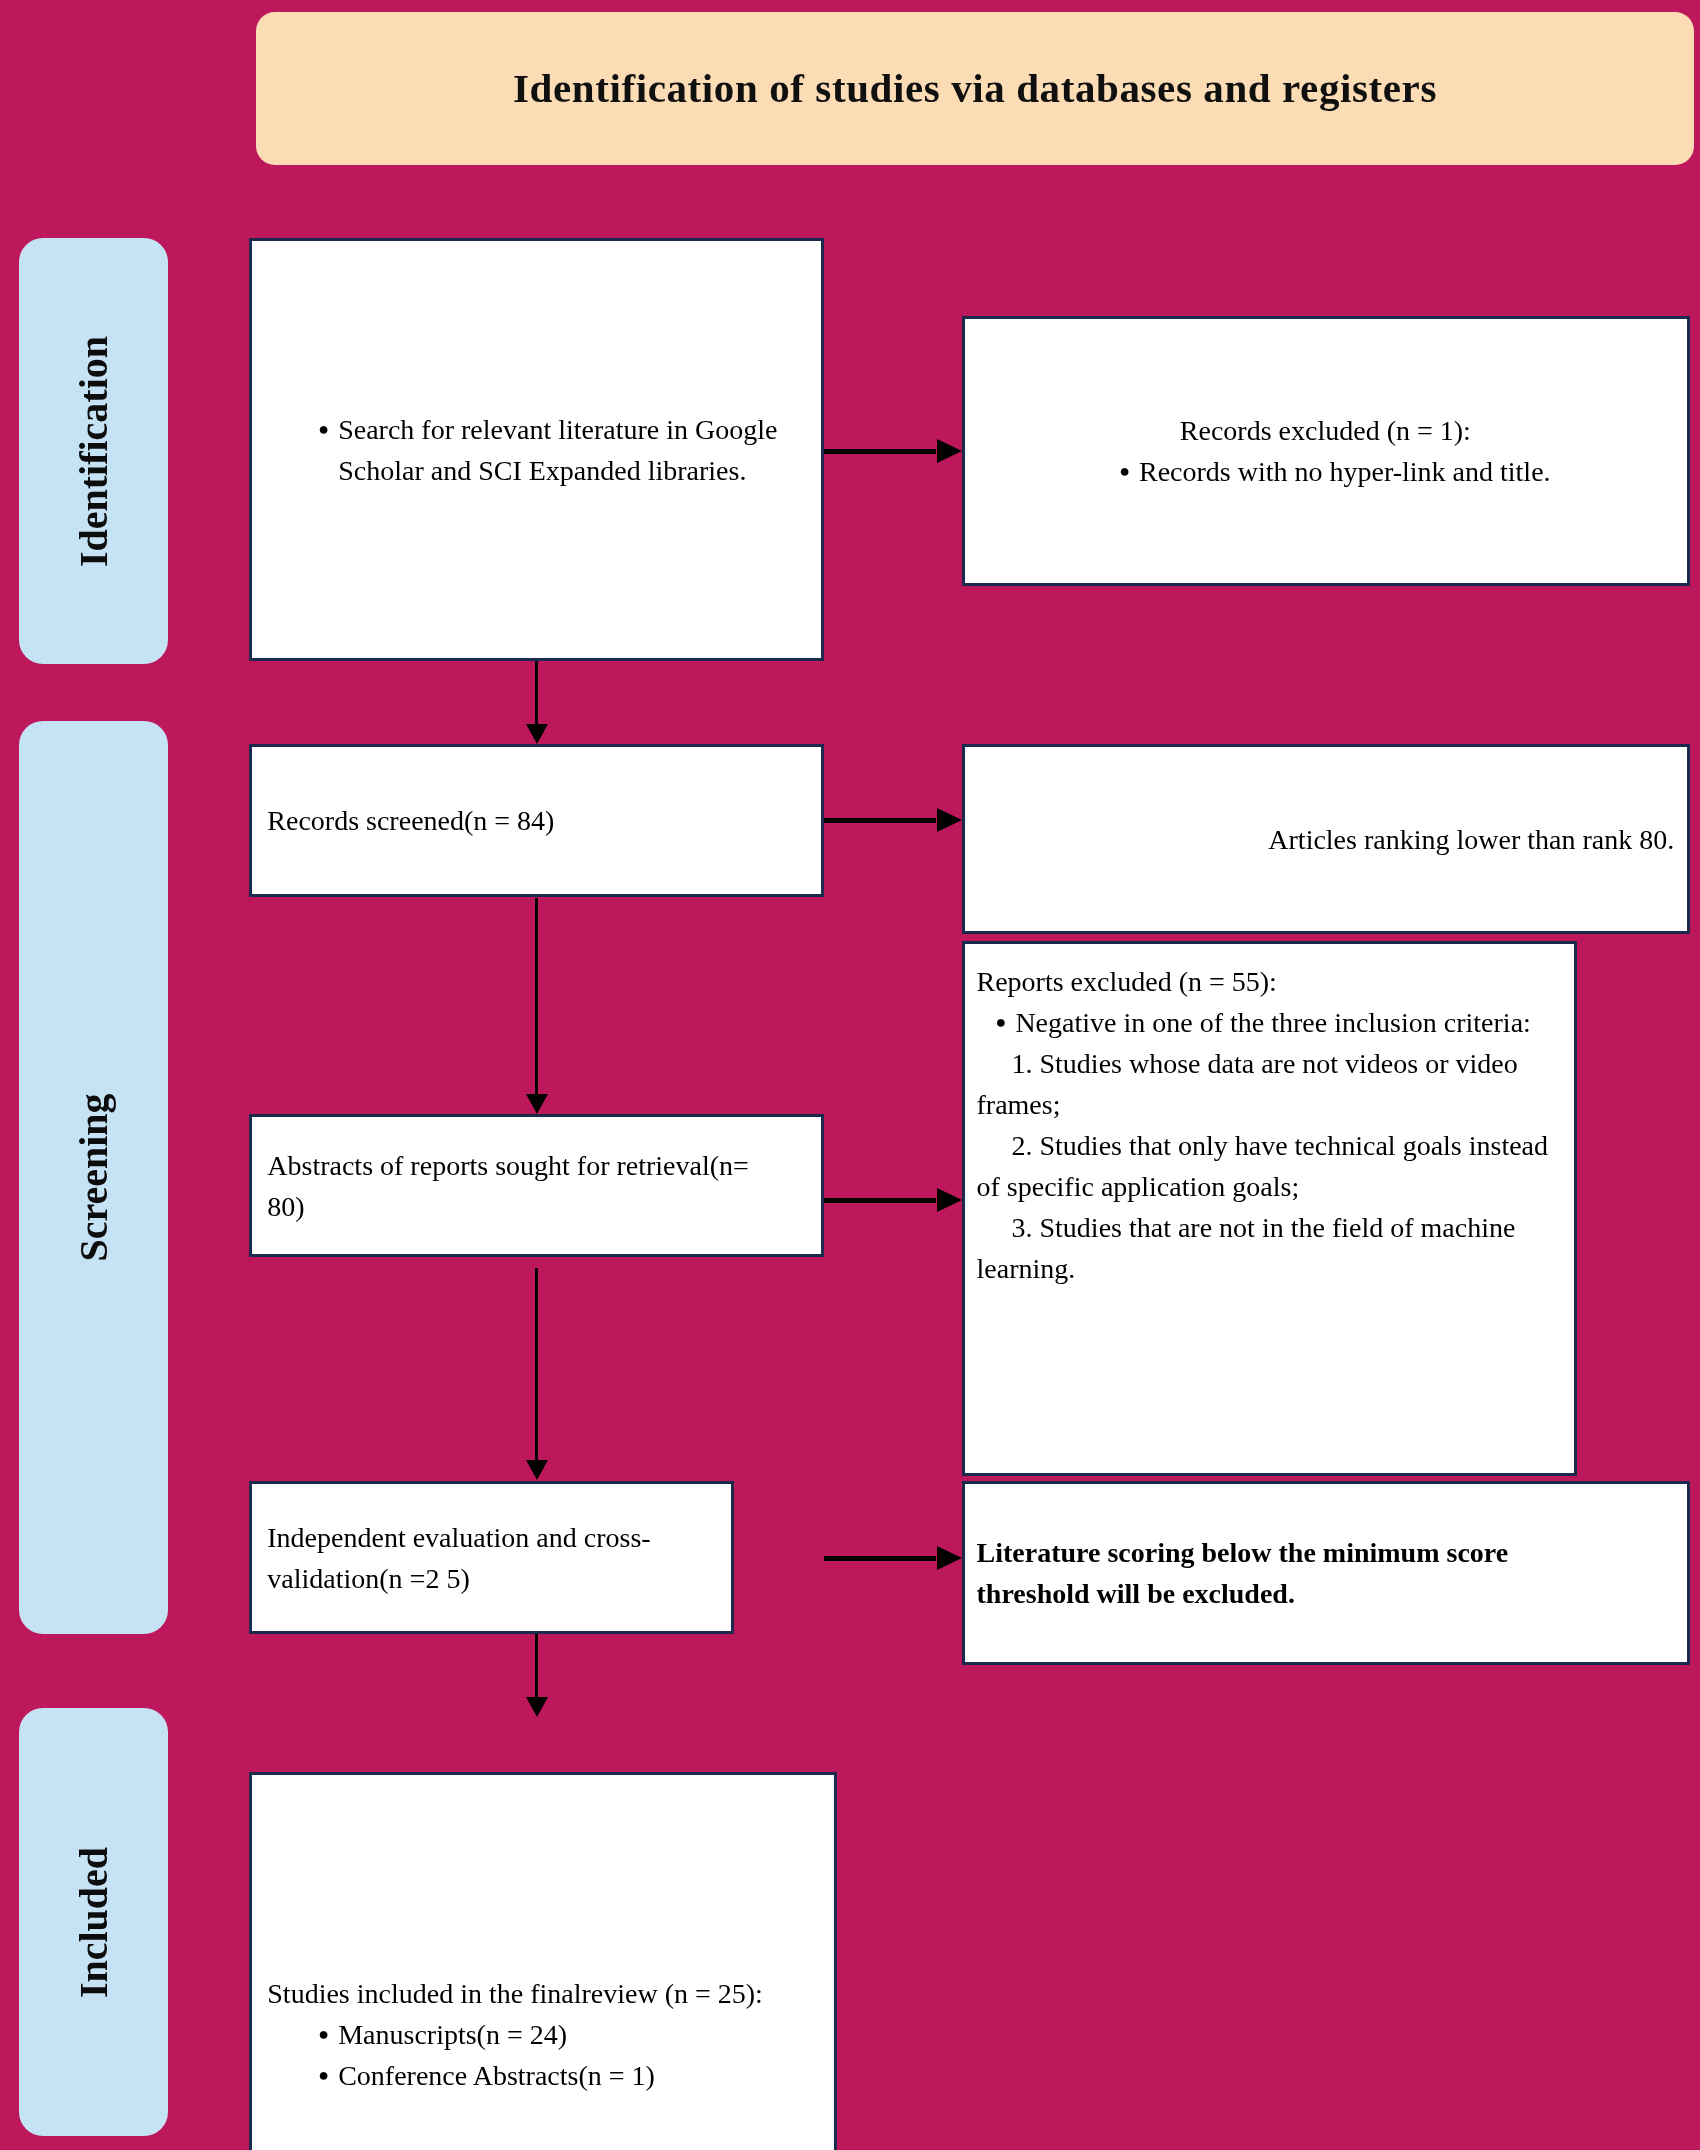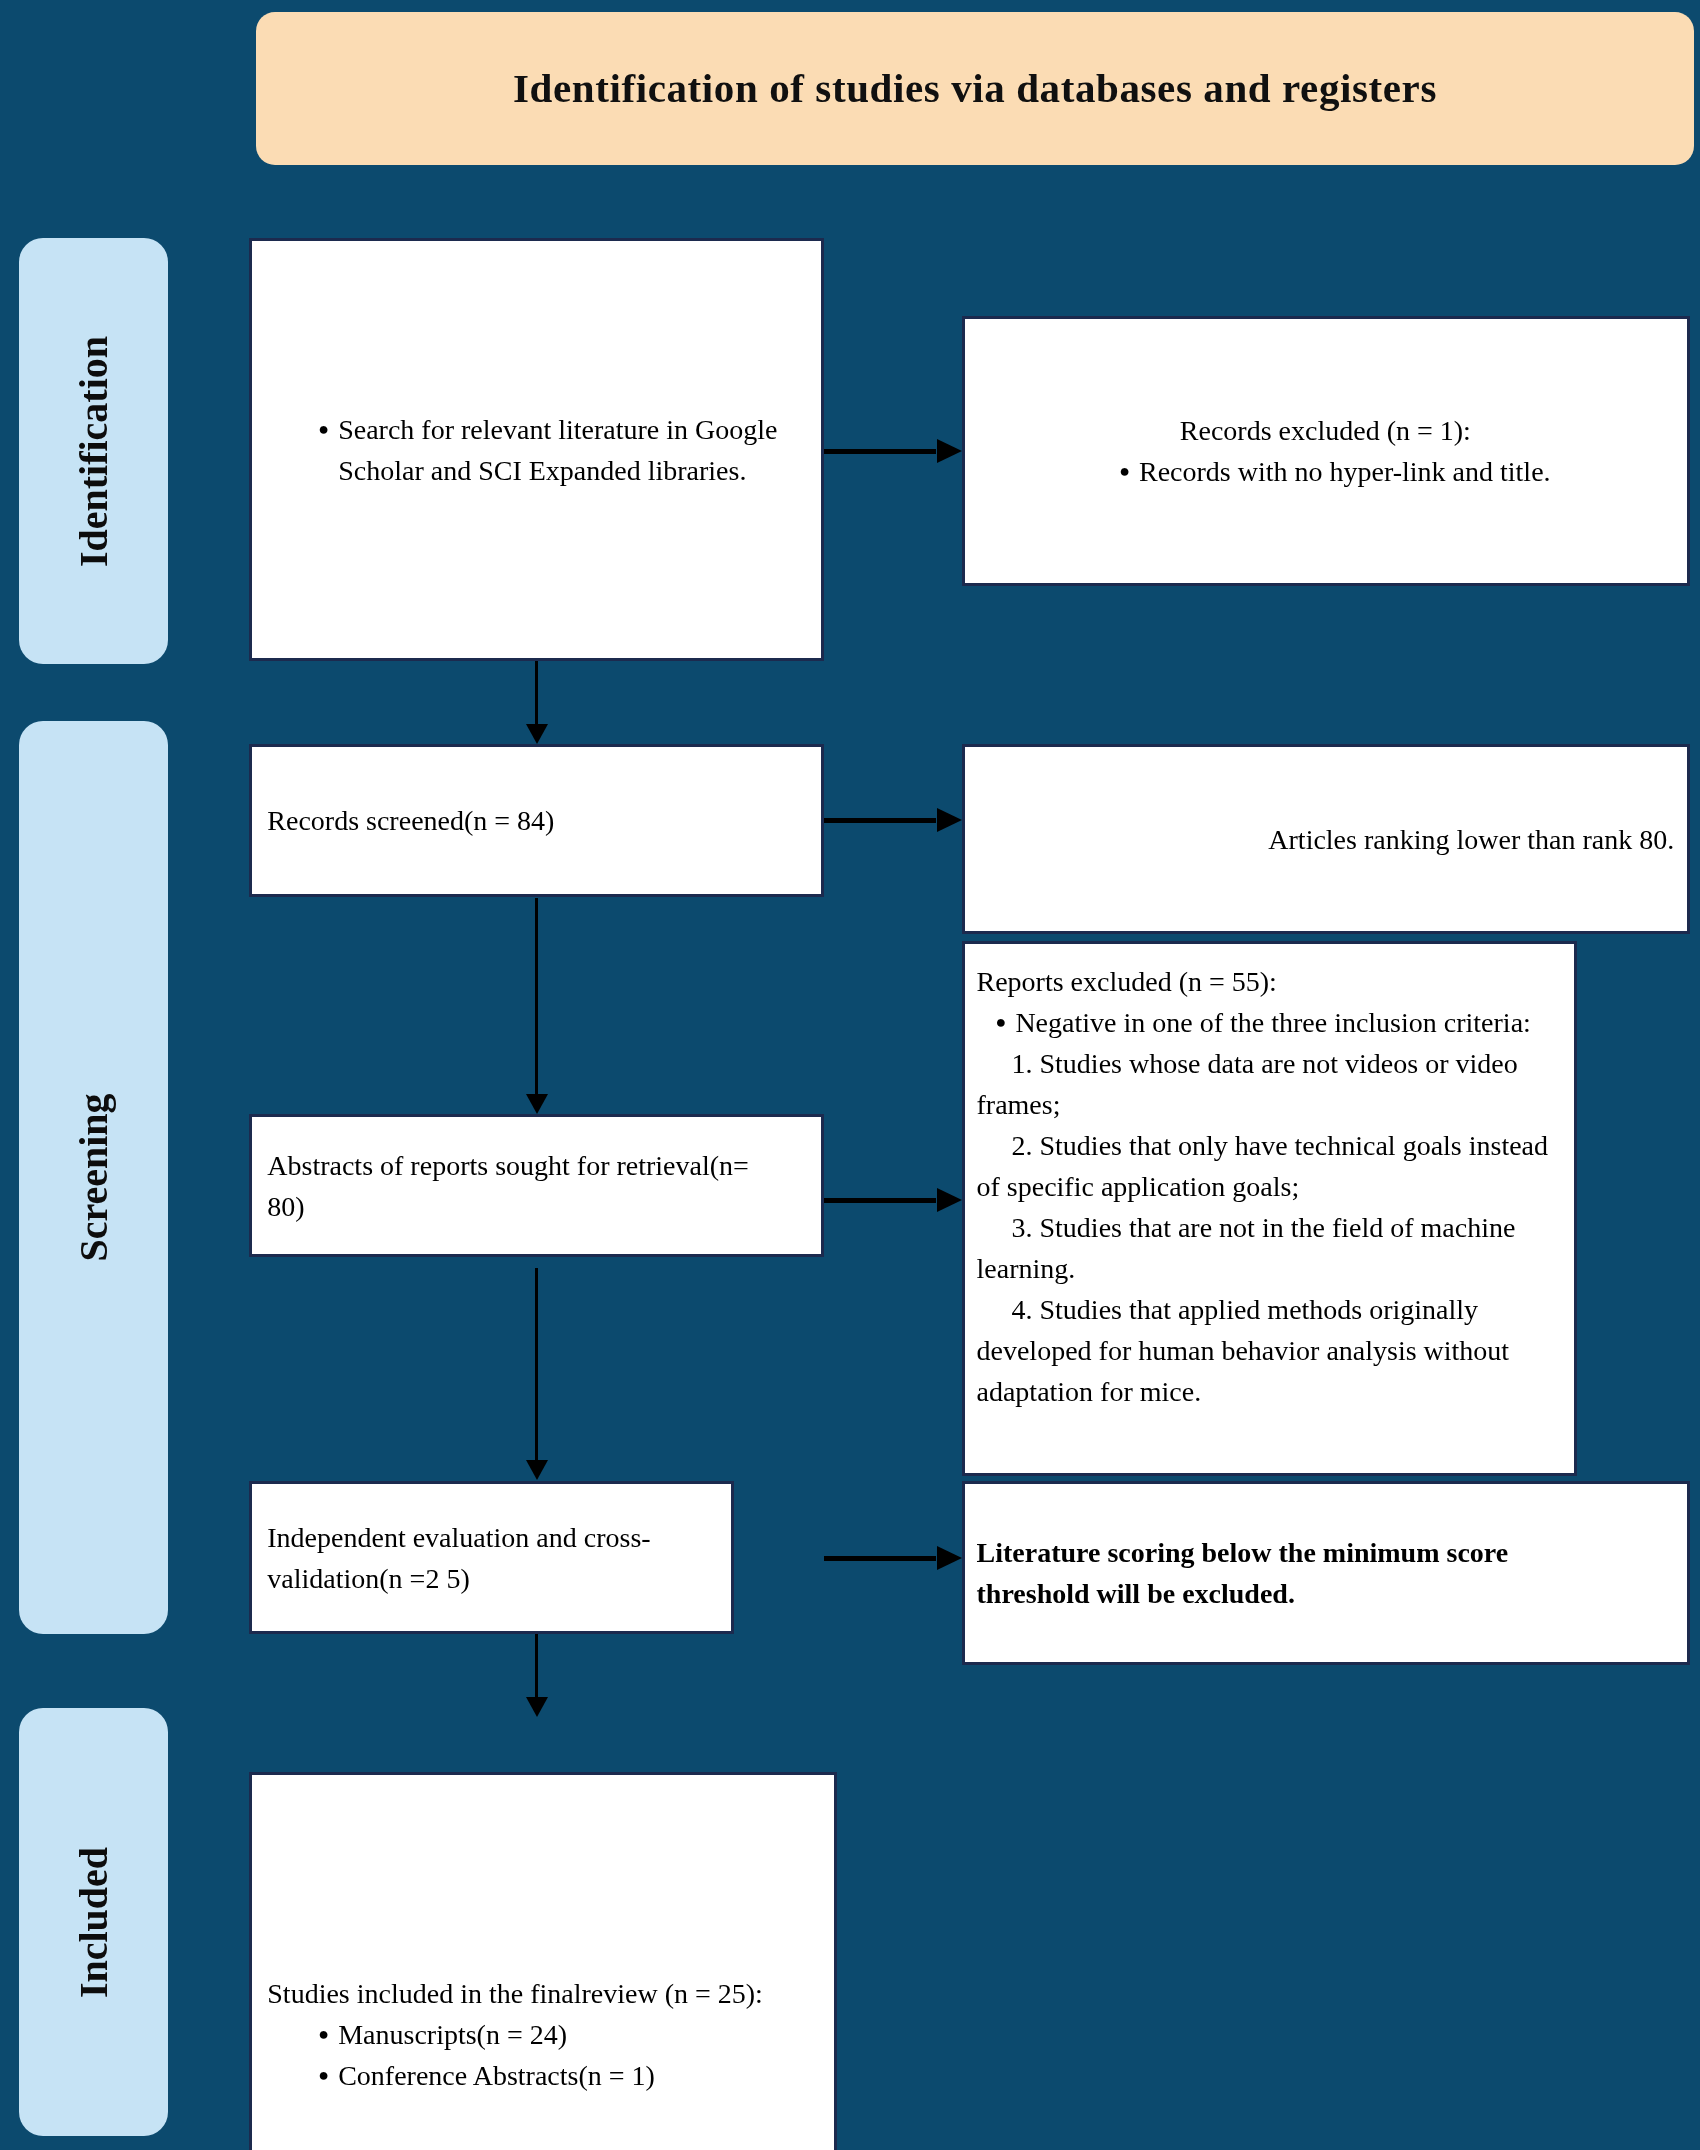--- a/index.html
+++ b/index.html
@@ -3,21 +3,21 @@
 <meta charset="utf-8">
 <style>
   :root{
     --banner-bg:#fbdcb4;
     --band-bg:#c6e3f5;
     --box-border:#1c2a4e;
     --ink:#000000;
   }
   html,body{margin:0;padding:0;background:#ffffff;}
   .page{
-    position:relative;width:1700px;height:2151px;background:#0c4a6e;
+    position:relative;width:1700px;height:2151px;background:#be185d;
     font-family:"Liberation Serif","DejaVu Serif",serif;color:var(--ink);
     overflow:hidden;
   }
   
   .banner{
     position:absolute;left:256px;top:11.5px;width:1438px;height:153px;
     background:var(--banner-bg);border-radius:19px;
     display:flex;align-items:center;justify-content:center;
   }
   .banner-title{font-size:41px;font-weight:bold;color:#101010;letter-spacing:0.6px;}
@@ -140,21 +140,20 @@
 
   <div class="box" id="box-reports-excluded">
     <div>Reports excluded (n = 55):</div>
     <div class="brow indent-r">
       <span class="dot">●</span>
       <span>Negative in one of the three inclusion criteria:</span>
     </div>
     <div class="num-item">1. Studies whose data are not videos or video frames;</div>
     <div class="num-item">2. Studies that only have technical goals instead of specific application goals;</div>
     <div class="num-item">3. Studies that are not in the field of machine learning.</div>
-    <div class="num-item">4. Studies that applied methods originally developed for human behavior analysis without adaptation for mice.</div>
   </div>
 
   <div class="box vcenter" id="box-literature-scoring">
     <div>Literature scoring below the minimum score threshold will be excluded.</div>
   </div>
 
   <div class="varrow" id="arrow-a-b"></div>
   <div class="varrow" id="arrow-b-c"></div>
   <div class="varrow" id="arrow-c-d"></div>
   <div class="varrow" id="arrow-d-e"></div>

